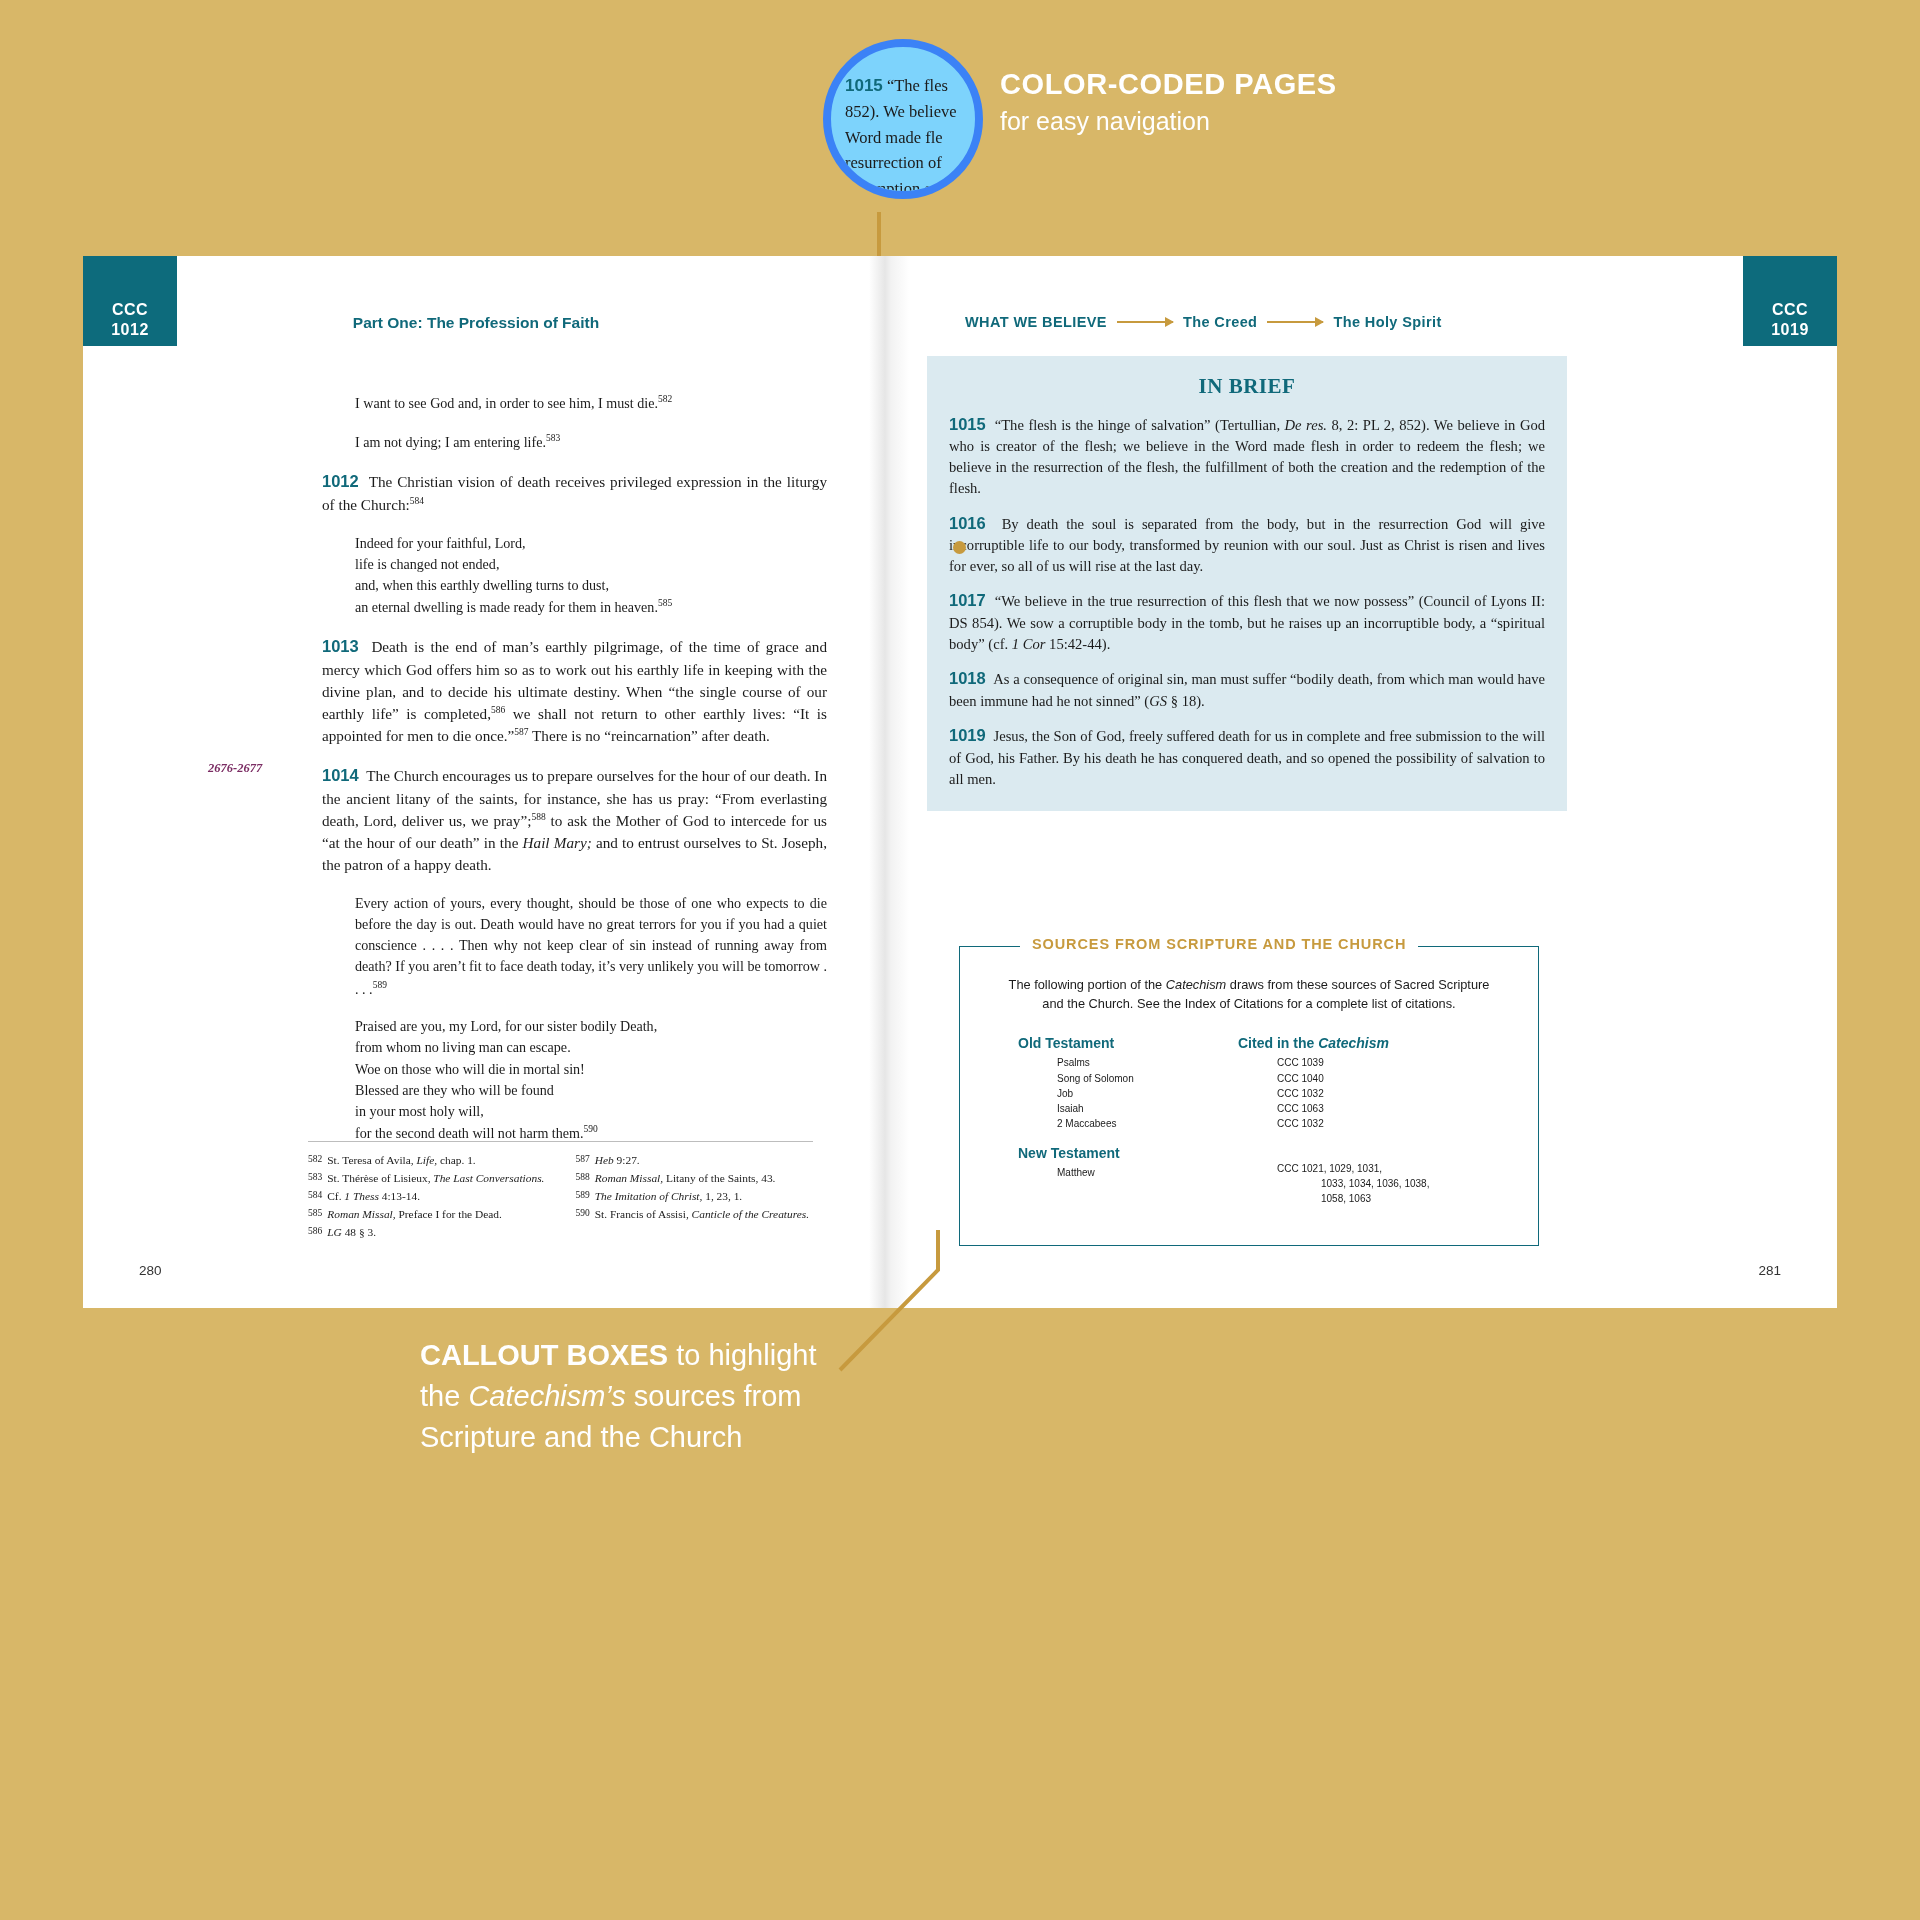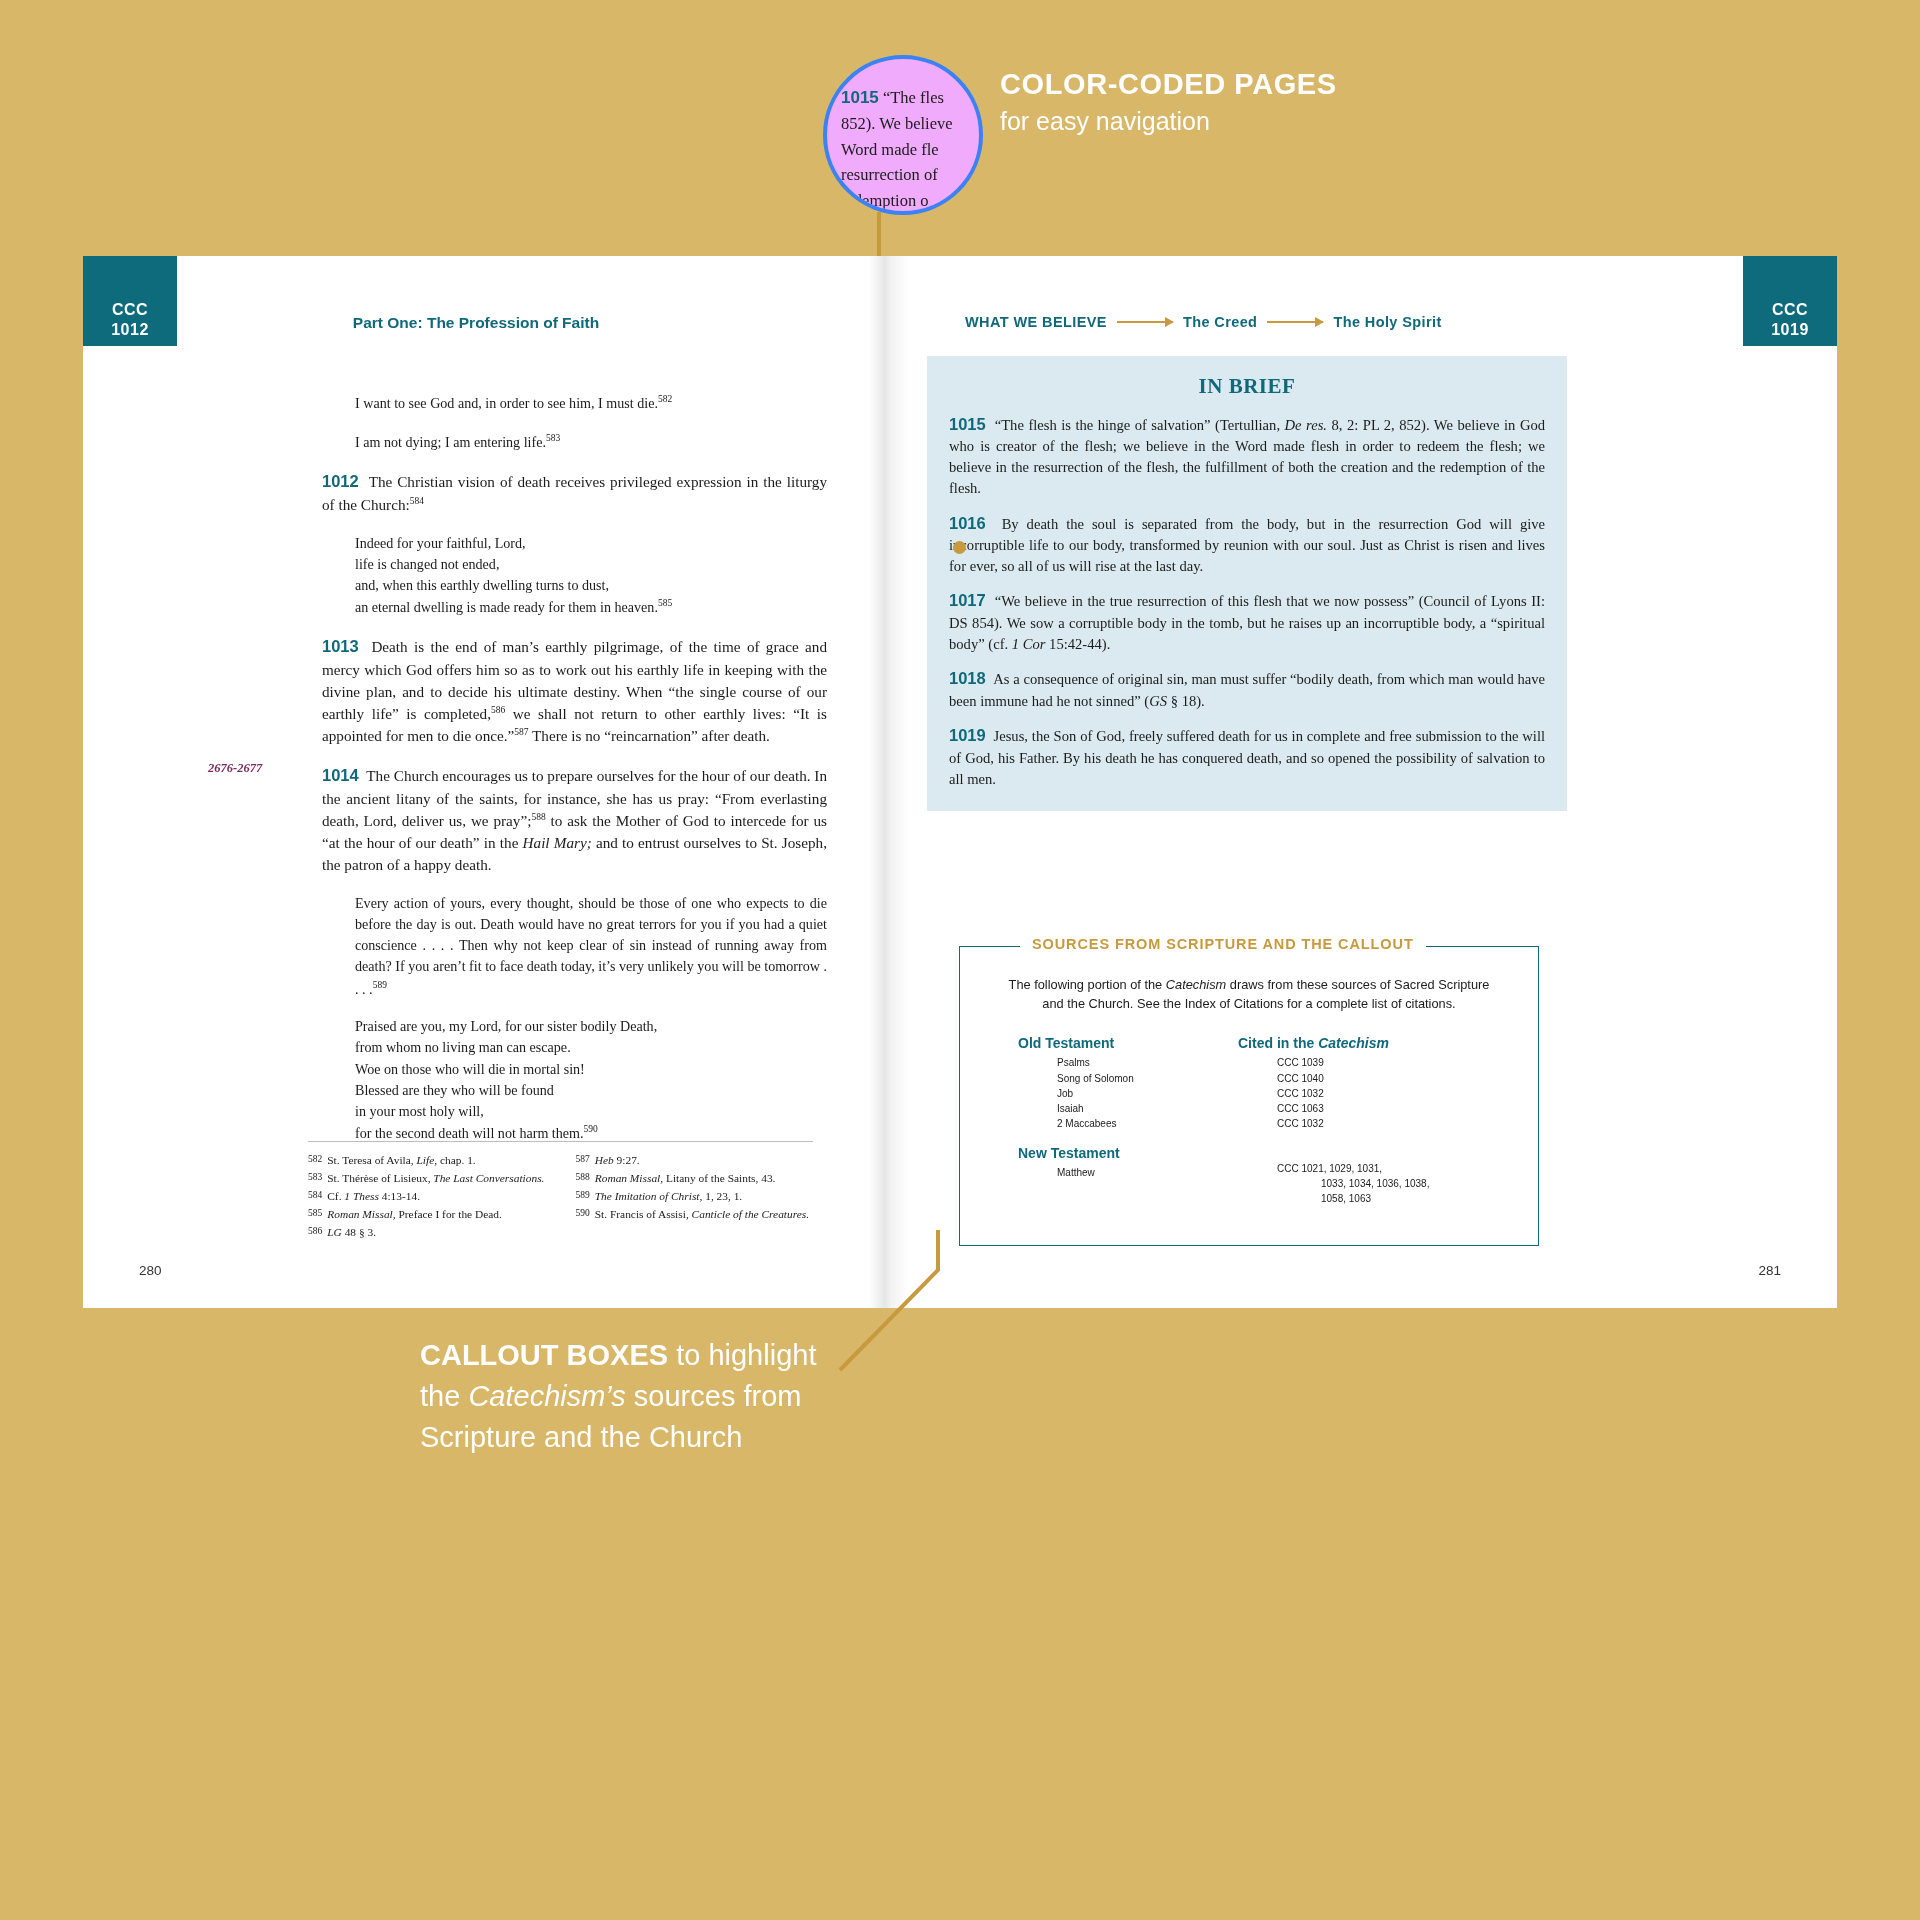--- a/index.html
+++ b/index.html
@@ -7,22 +7,22 @@
   body {
     width:1920px; height:1920px;
     background:#d8b768;
     font-family:"Liberation Sans", sans-serif;
     position:relative;
     overflow:hidden;
   }
 
   
   #magnifier {
-    position:absolute; left:823px; top:55px; width:160px; height:160px;
-    border-radius:50%; background:#f0abfc; border:4px solid #3b82f6;
+    position:absolute; left:823px; top:39px; width:160px; height:160px;
+    border-radius:50%; background:#7dd3fc; border:8px solid #3b82f6;
     overflow:hidden;
   }
   #magnifier .mag-inner {
     padding:26px 0 0 14px;
     font-family:"Liberation Serif", serif;
     font-size:16.5px; line-height:1.55; color:#1b1b1b;
     text-align:justify; width:190px;
   }
   #magnifier .mag-num { color:#10697a; font-weight:bold; font-family:"Liberation Sans",sans-serif; font-size:17px; }
 
@@ -323,21 +323,21 @@
       <p>
         <span class="num">1018</span>&nbsp;&nbsp;<span>As a consequence of original sin, man must suffer “bodily death, from which man would have been immune had he not sinned” (<i>GS</i> § 18).</span>
       </p>
       <p>
         <span class="num">1019</span>&nbsp;&nbsp;<span>Jesus, the Son of God, freely suffered death for us in complete and free submission to the will of God, his Father. By his death he has conquered death, and so opened the possibility of salvation to all men.</span>
       </p>
     </div>
 
 
     <div id="sources">
-      <div class="legend">SOURCES FROM SCRIPTURE AND THE CALLOUT</div>
+      <div class="legend">SOURCES FROM SCRIPTURE AND THE CHURCH</div>
       <div class="blurb">The following portion of the <i>Catechism</i> draws from these sources of Sacred Scripture and the Church. See the Index of Citations for a complete list of citations.</div>
       <div class="cols">
         <div class="c1">
           <div class="hdr">Old Testament</div>
           <div class="row">Psalms</div>
           <div class="row">Song of Solomon</div>
           <div class="row">Job</div>
           <div class="row">Isaiah</div>
           <div class="row">2 Maccabees</div>
           <div class="hdr" style="margin-top:14px;">New Testament</div>

